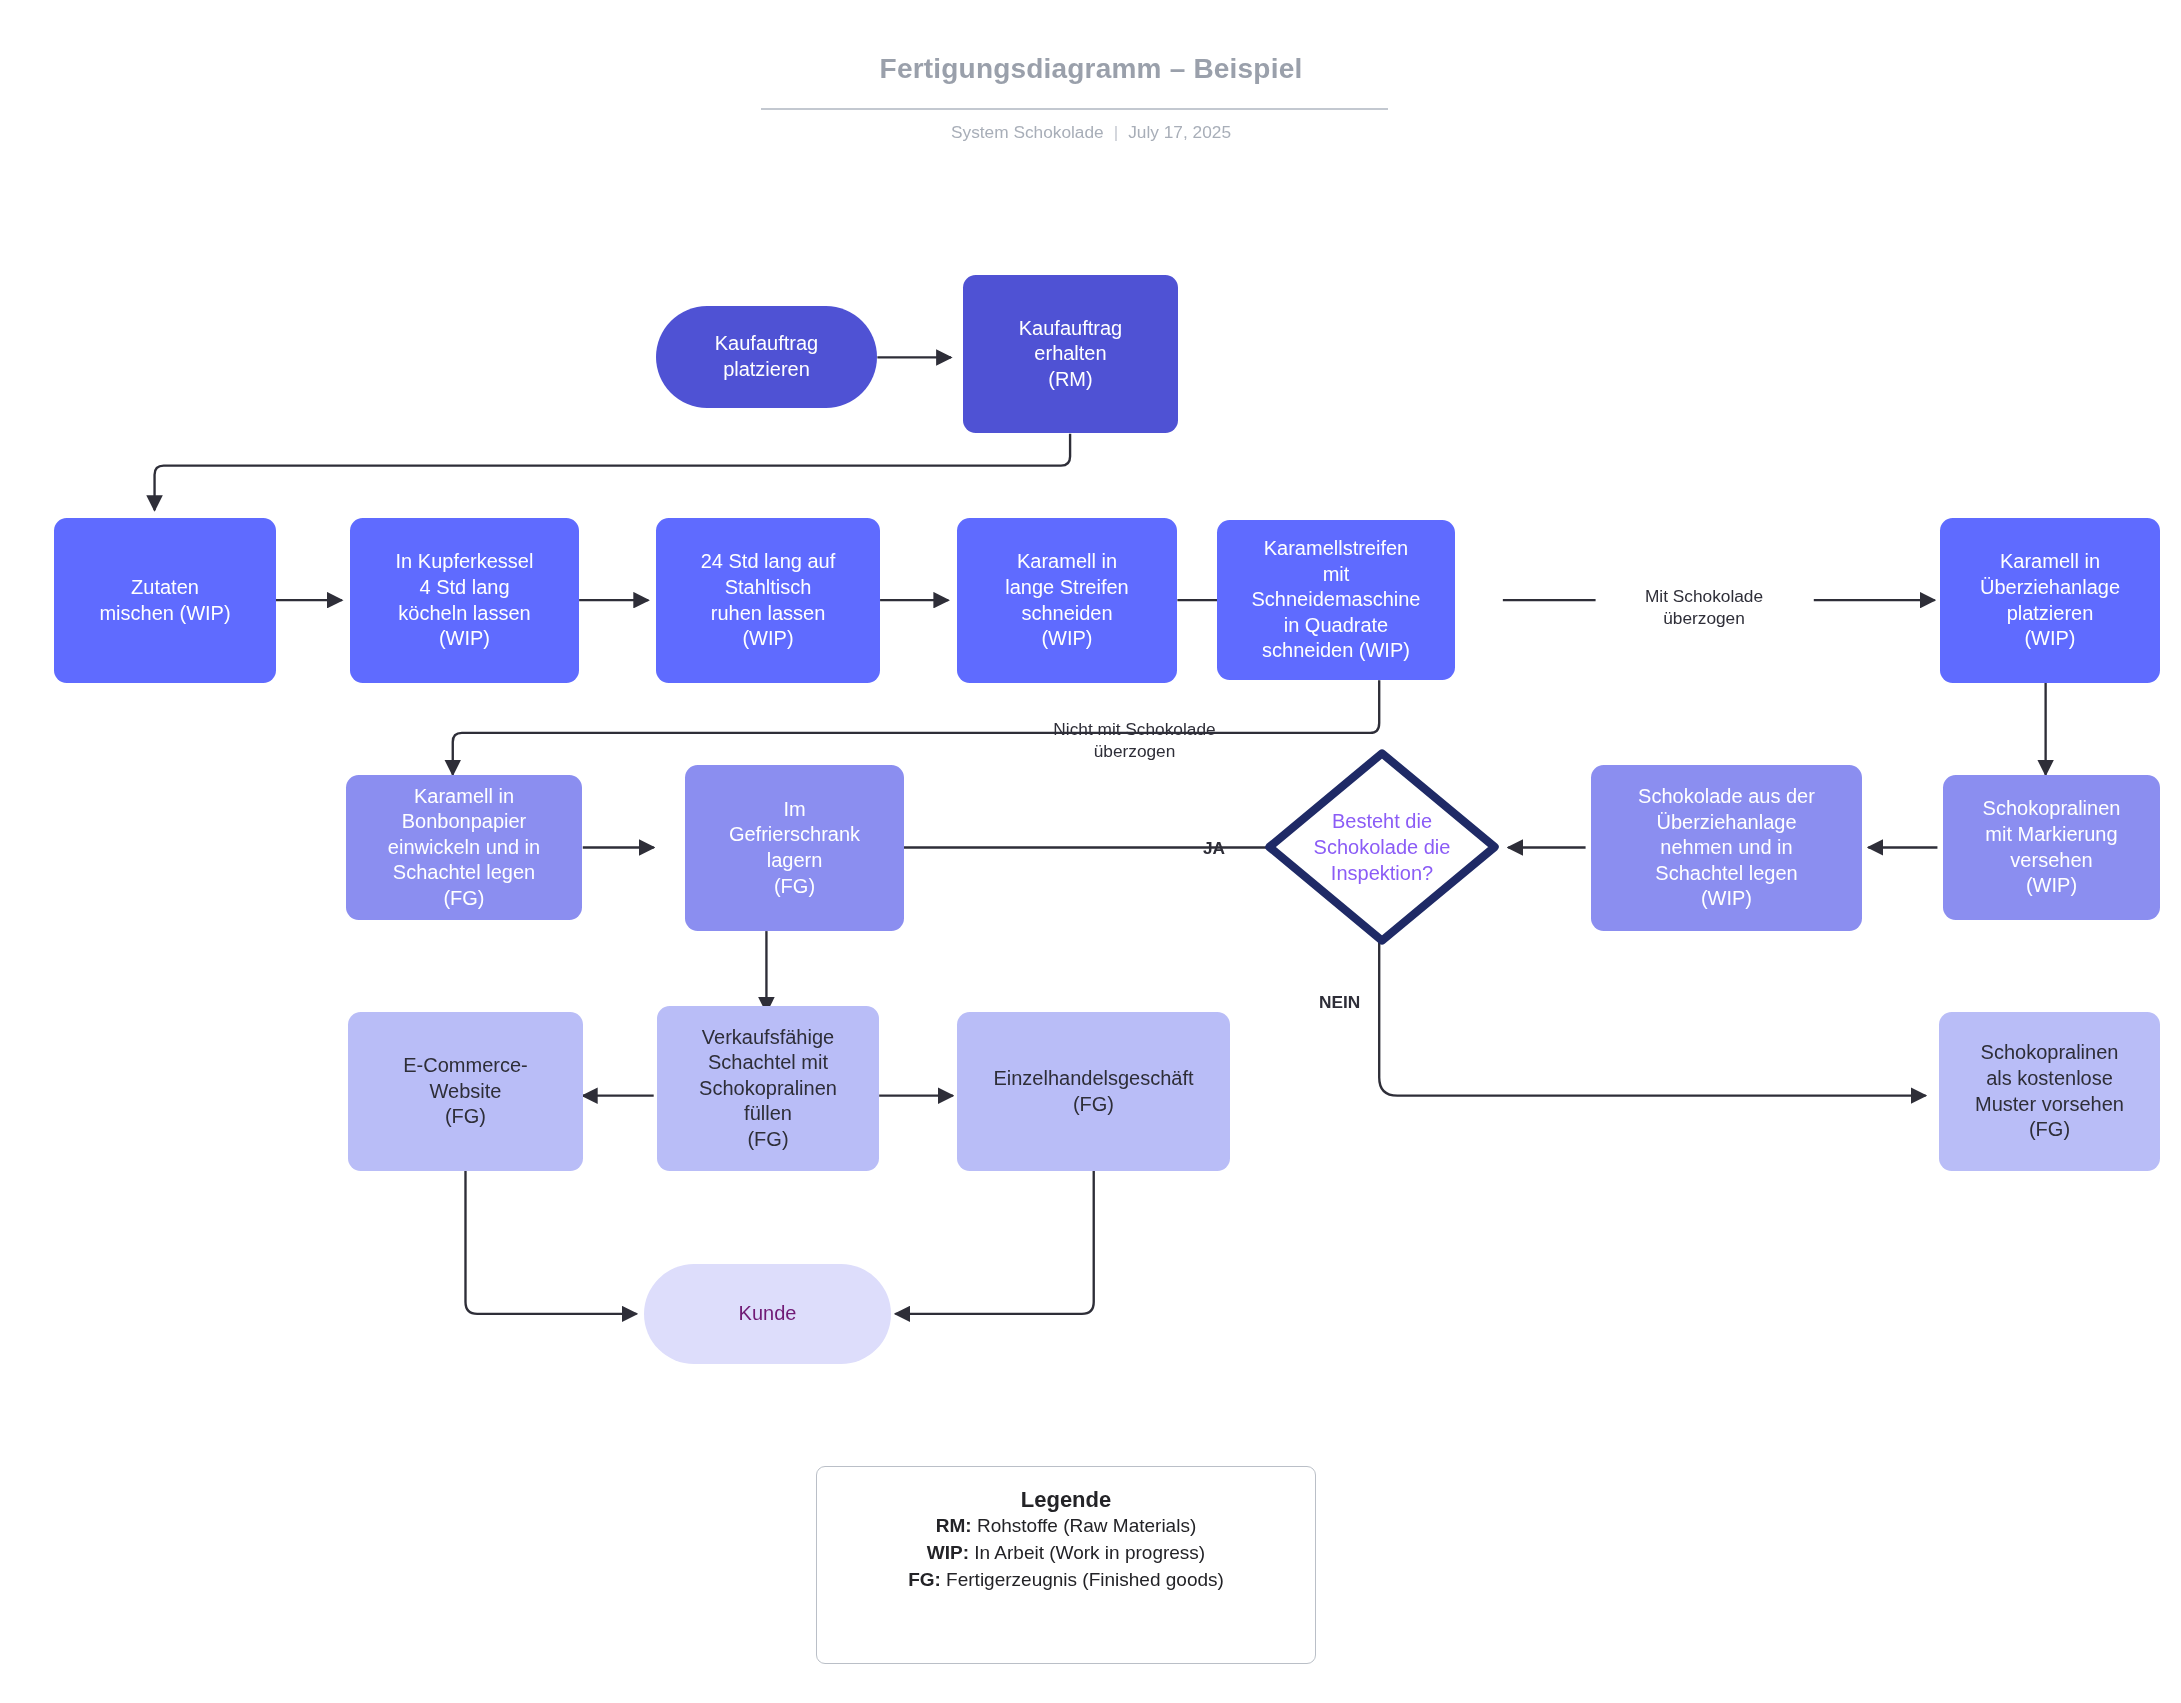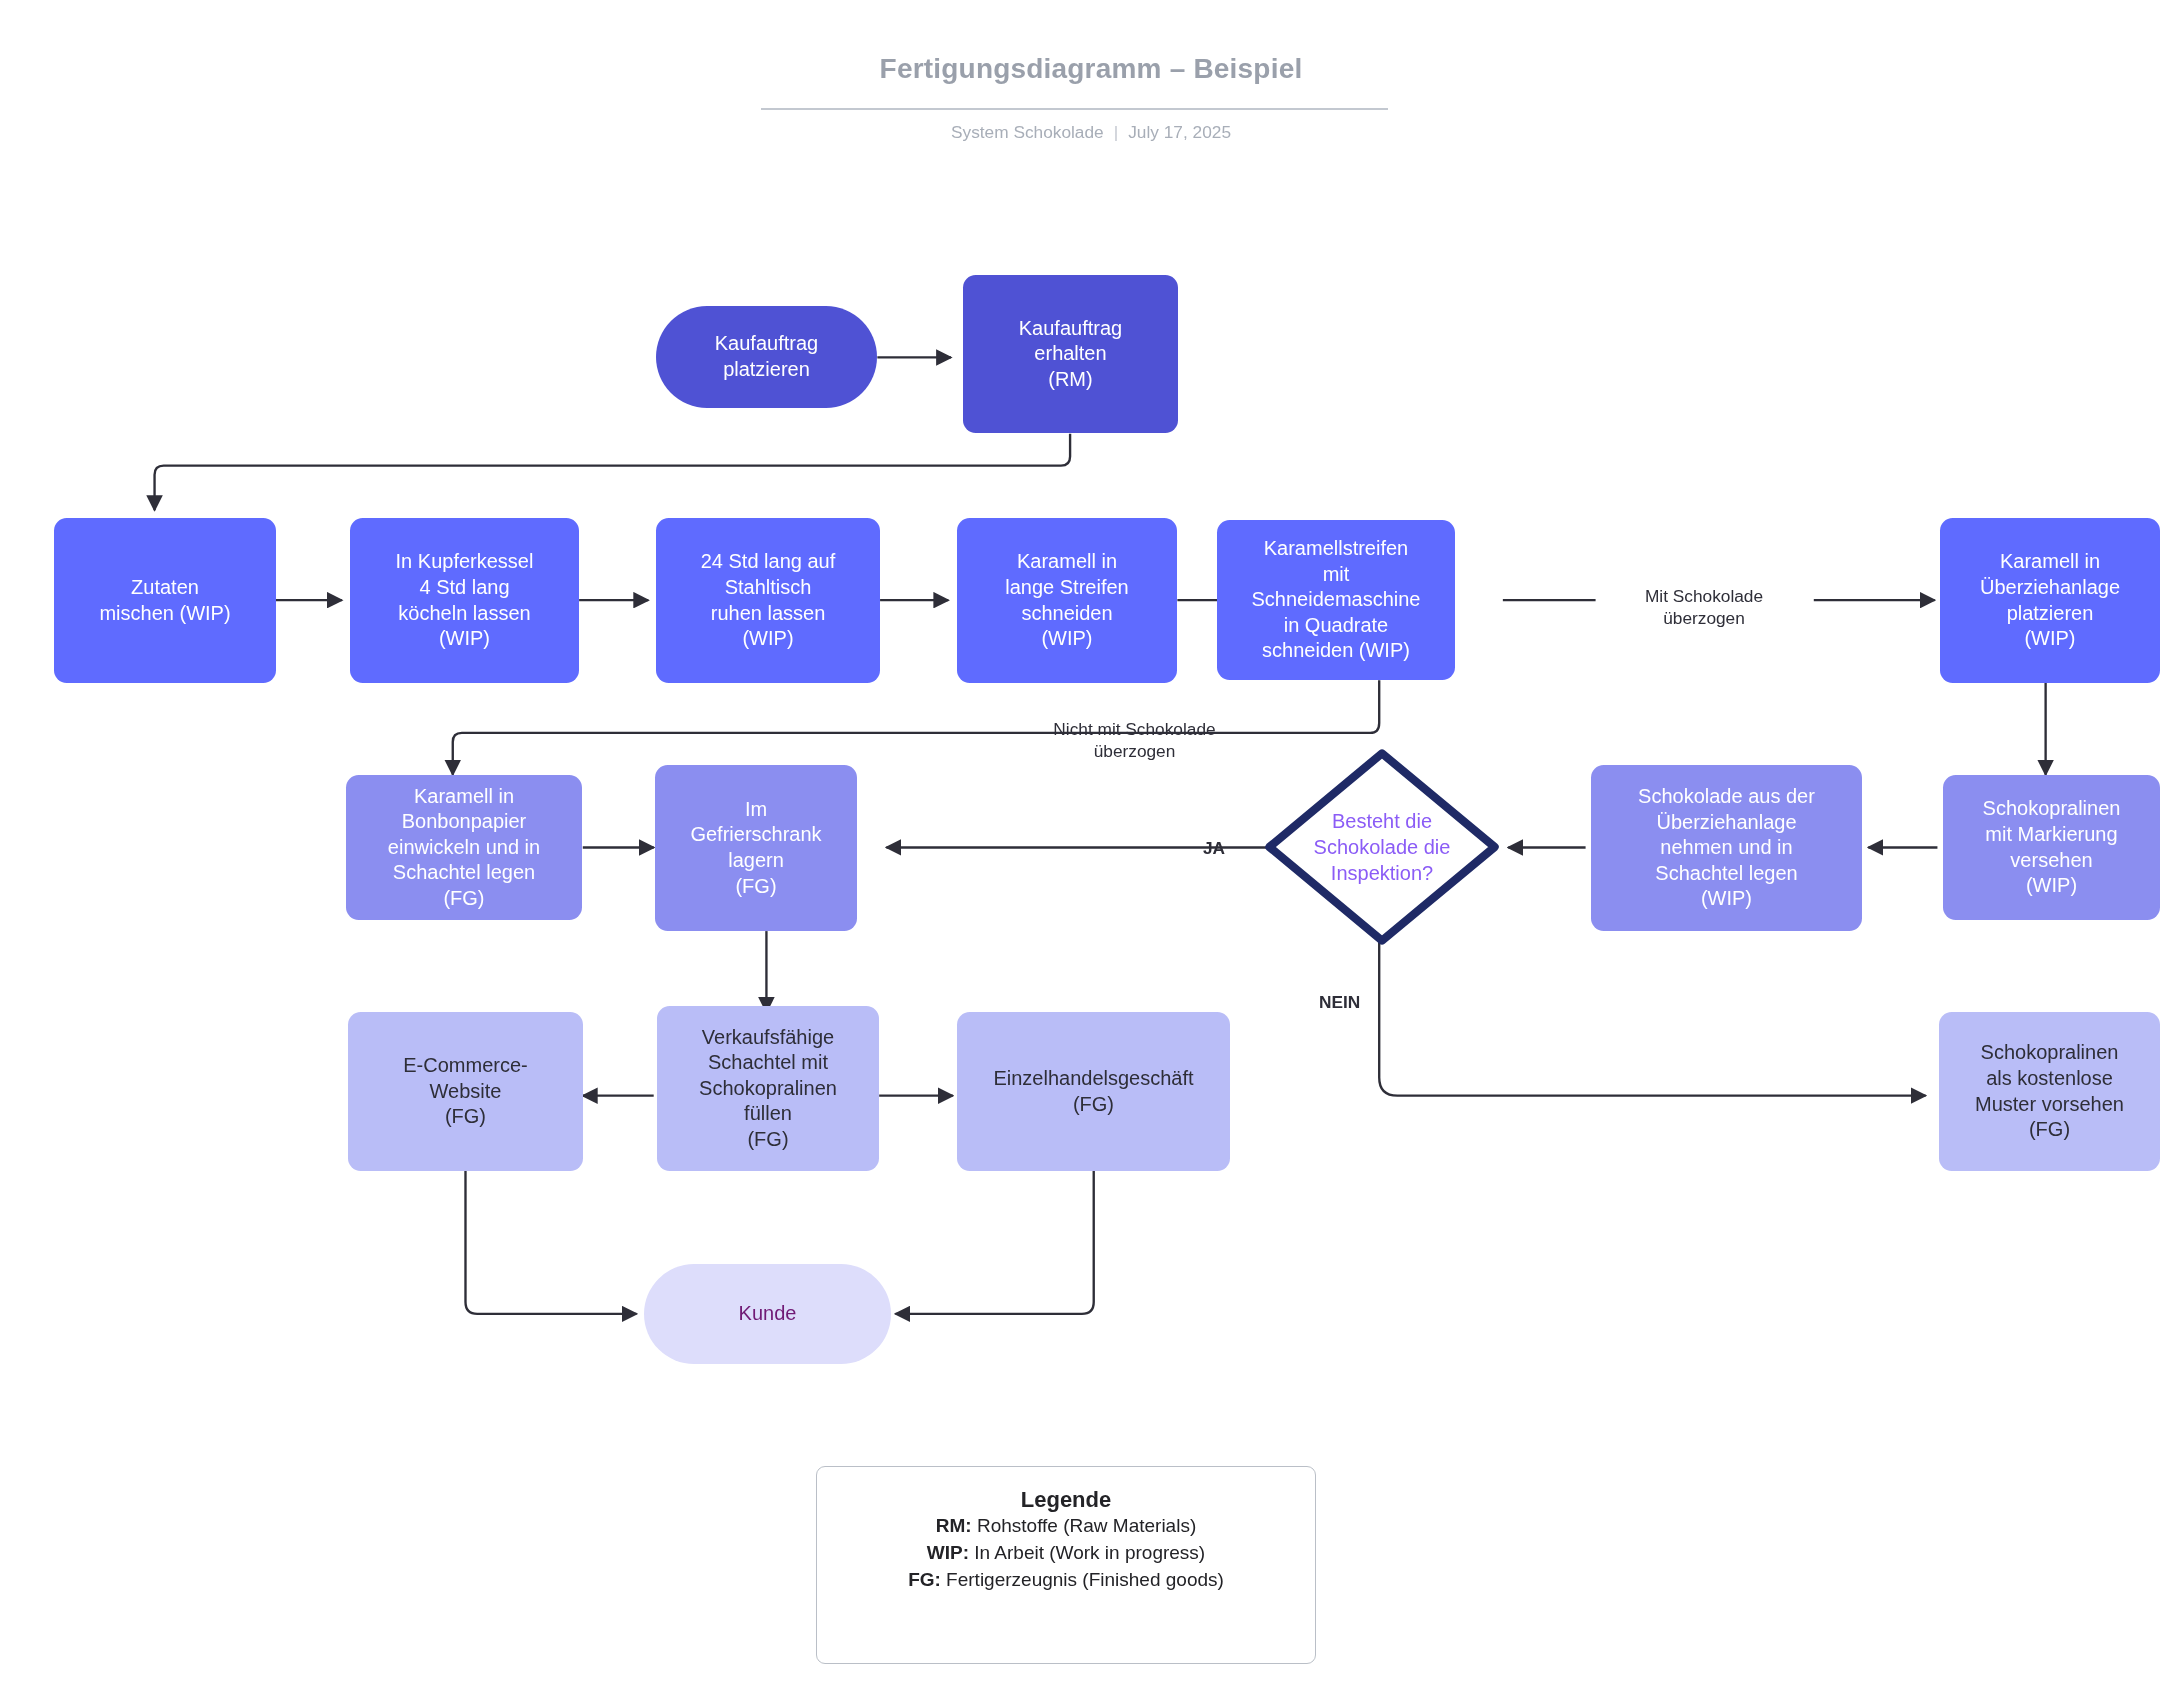--- a/index.html
+++ b/index.html
@@ -187,21 +187,21 @@
 überzogen</div>
 
   <div class="node n-lav" style="left:346px;top:775px;width:236px;height:145px;">
     <span>Karamell in
 Bonbonpapier
 einwickeln und in
 Schachtel legen
 (FG)</span>
   </div>
 
-  <div class="node n-lav" style="left:655px;top:765px;width:202px;height:166px;">
+  <div class="node n-lav" style="left:685px;top:765px;width:219px;height:166px;">
     <span>Im
 Gefrierschrank
 lagern
 (FG)</span>
   </div>
 
   <div class="diamond" style="left:1263px;top:747px;width:238px;height:200px;">
     <svg class="dshape" viewBox="0 0 262 220" preserveAspectRatio="none">
       <polygon points="131,7 255,110 131,213 7,110" fill="#ffffff" stroke="#1f2a66" stroke-width="9" stroke-linejoin="round"></polygon>
     </svg>

